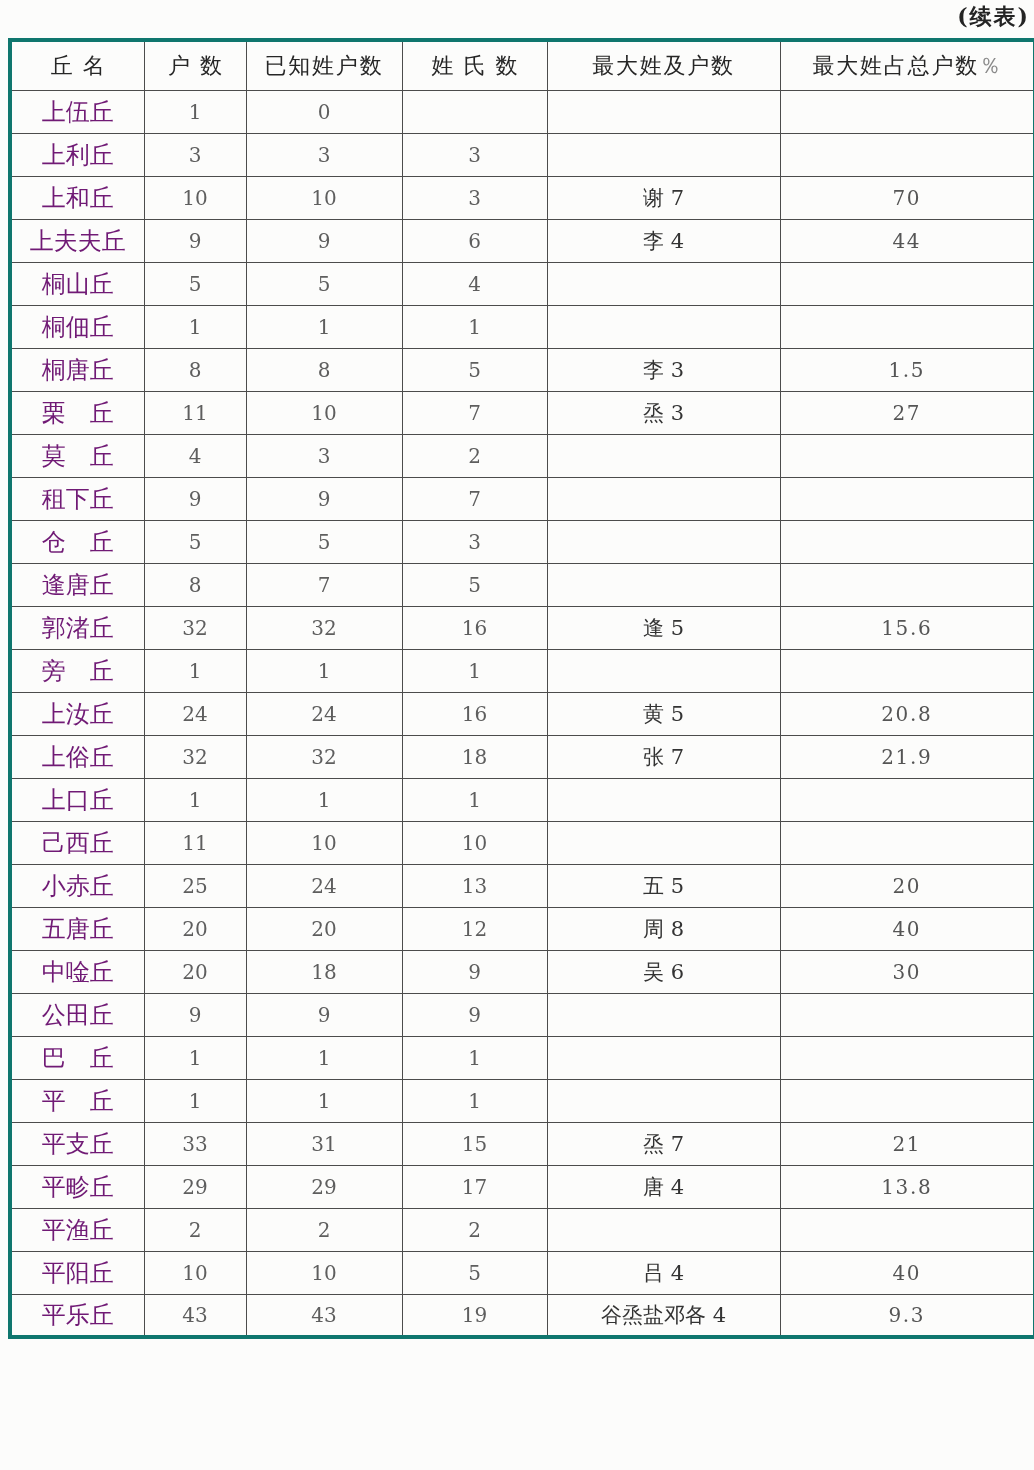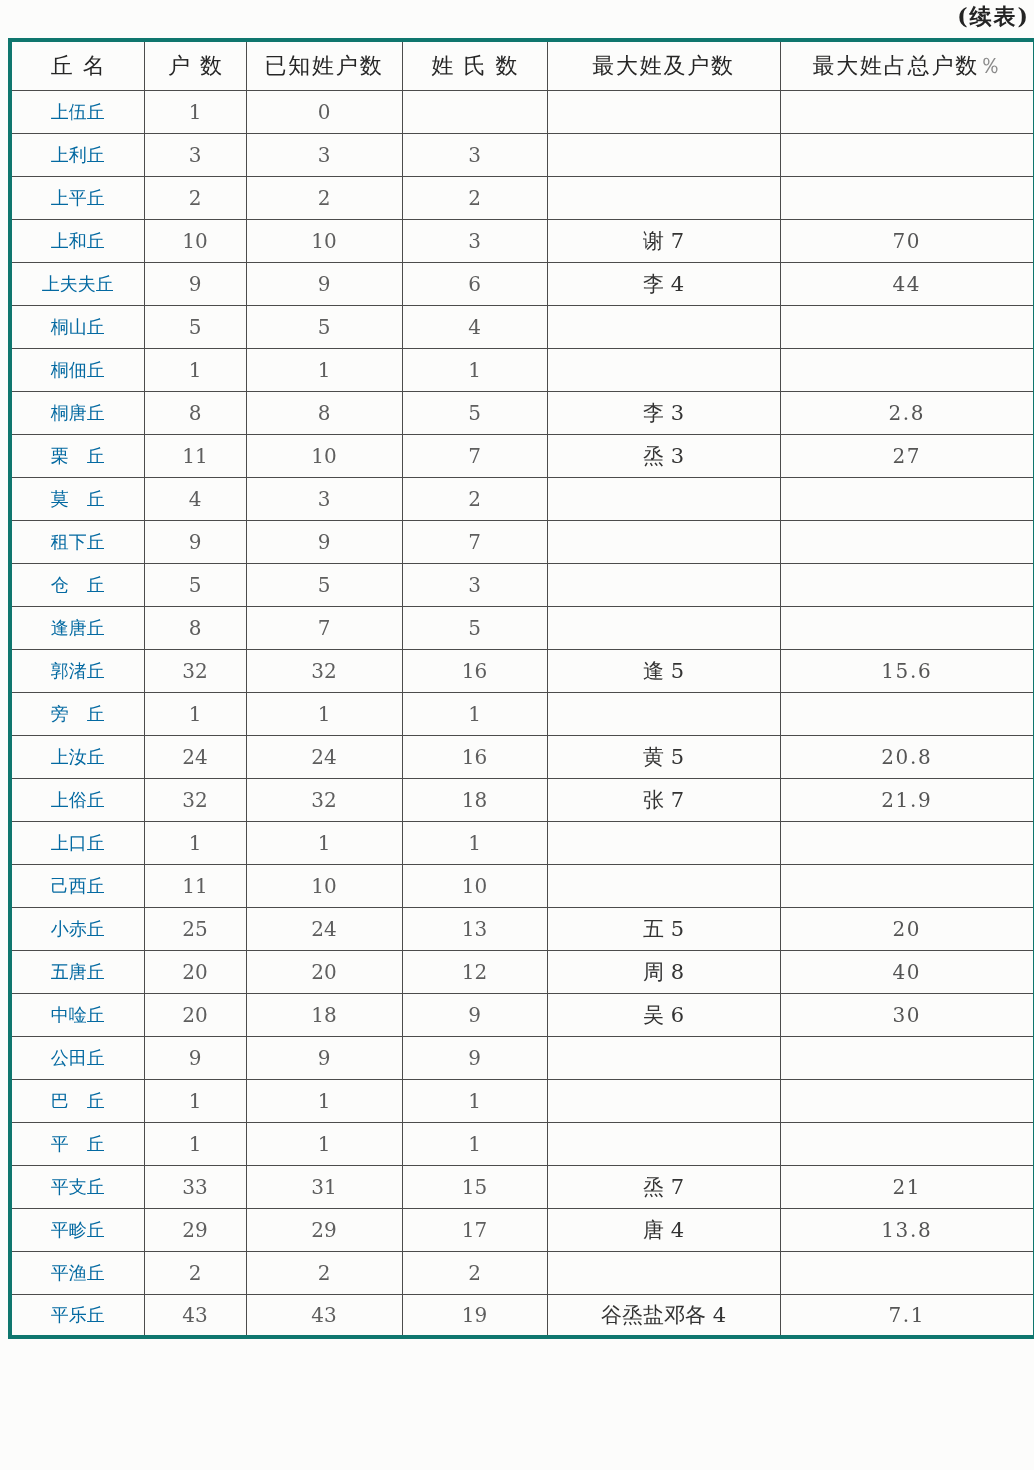--- a/index.html
+++ b/index.html
@@ -54,22 +54,22 @@
     letter-spacing: 0.08em;
   }
   
   th:nth-child(1), th:nth-child(2), th:nth-child(4) {
     letter-spacing: 0.45em;
     text-indent: 0.45em;
   }
   th .pct { color: #8a8a8a; letter-spacing: 0; }
 
   td.name {
-    font-size: 18px;
-    color: #0369a1;
+    font-size: 24px;
+    color: #701a75;
   }
   td.num {
     font-size: 20px;
     color: #5e5e5e;
     font-family: "DejaVu Serif", "Liberation Serif", serif;
   }
   td.surname {
     font-size: 21px;
     color: #333333;
   }
@@ -116,28 +116,20 @@
         </tr>
         <tr>
           <td class="name">上利丘</td>
           <td class="num">3</td>
           <td class="num">3</td>
           <td class="num">3</td>
           <td class="surname"></td>
           <td class="pctval"></td>
         </tr>
         <tr>
-          <td class="name">上平丘</td>
-          <td class="num">2</td>
-          <td class="num">2</td>
-          <td class="num">2</td>
-          <td class="surname"></td>
-          <td class="pctval"></td>
-        </tr>
-        <tr>
           <td class="name">上和丘</td>
           <td class="num">10</td>
           <td class="num">10</td>
           <td class="num">3</td>
           <td class="surname">谢 7</td>
           <td class="pctval">70</td>
         </tr>
         <tr>
           <td class="name">上夫夫丘</td>
           <td class="num">9</td>
@@ -161,21 +153,21 @@
           <td class="num">1</td>
           <td class="surname"></td>
           <td class="pctval"></td>
         </tr>
         <tr>
           <td class="name">桐唐丘</td>
           <td class="num">8</td>
           <td class="num">8</td>
           <td class="num">5</td>
           <td class="surname">李 3</td>
-          <td class="pctval">2.8</td>
+          <td class="pctval">1.5</td>
         </tr>
         <tr>
           <td class="name">栗　丘</td>
           <td class="num">11</td>
           <td class="num">10</td>
           <td class="num">7</td>
           <td class="surname">烝 3</td>
           <td class="pctval">27</td>
         </tr>
         <tr>
@@ -324,23 +316,31 @@
         </tr>
         <tr>
           <td class="name">平渔丘</td>
           <td class="num">2</td>
           <td class="num">2</td>
           <td class="num">2</td>
           <td class="surname"></td>
           <td class="pctval"></td>
         </tr>
         <tr>
+          <td class="name">平阳丘</td>
+          <td class="num">10</td>
+          <td class="num">10</td>
+          <td class="num">5</td>
+          <td class="surname">吕 4</td>
+          <td class="pctval">40</td>
+        </tr>
+        <tr>
           <td class="name">平乐丘</td>
           <td class="num">43</td>
           <td class="num">43</td>
           <td class="num">19</td>
           <td class="surname">谷烝盐邓各 4</td>
-          <td class="pctval">7.1</td>
+          <td class="pctval">9.3</td>
         </tr>
       </tbody>
   </table>
 
 </div>
 
 </body></html>

